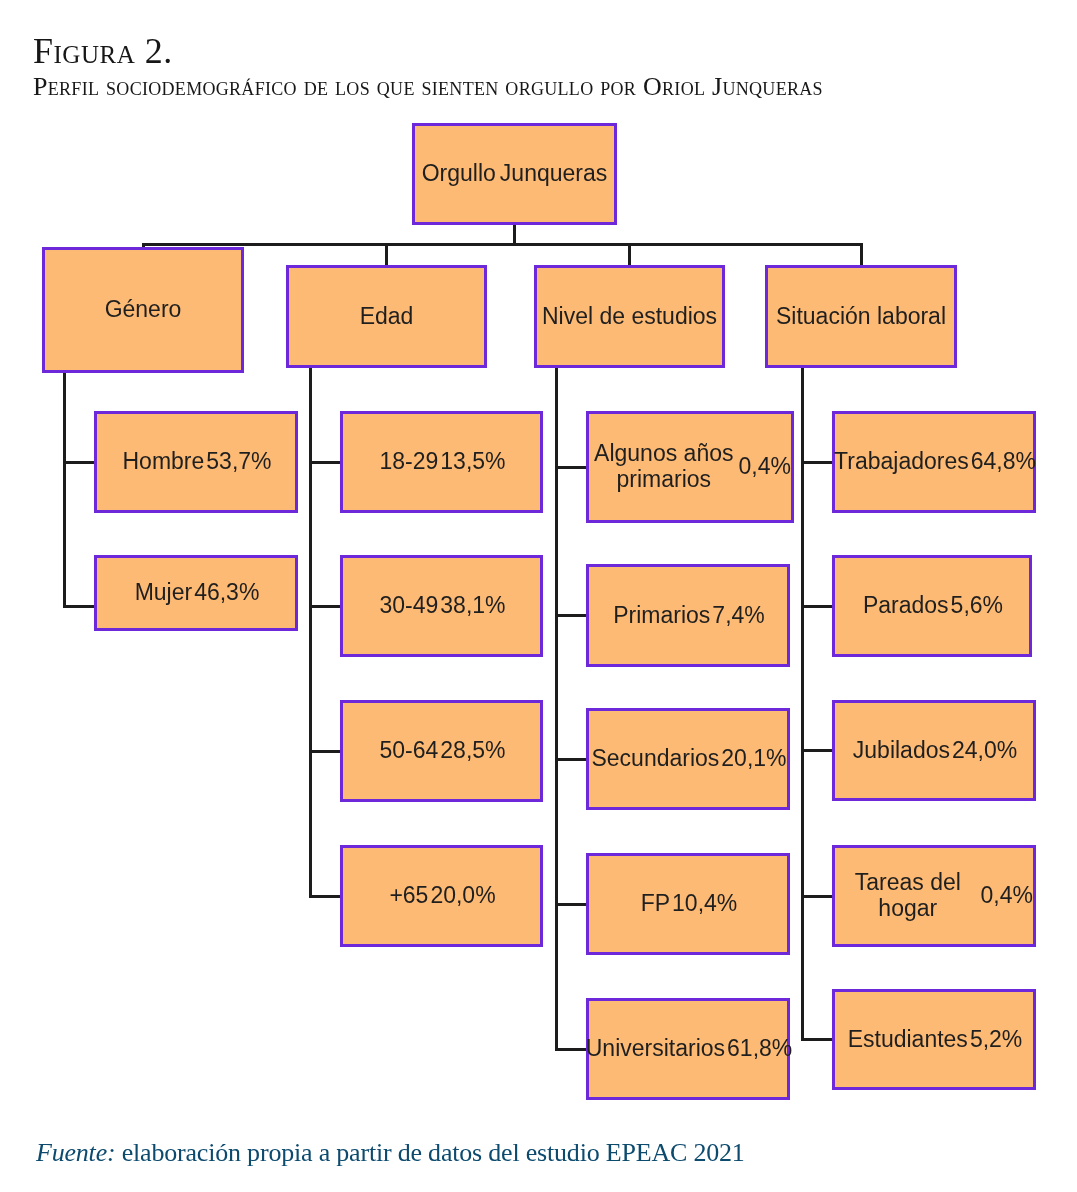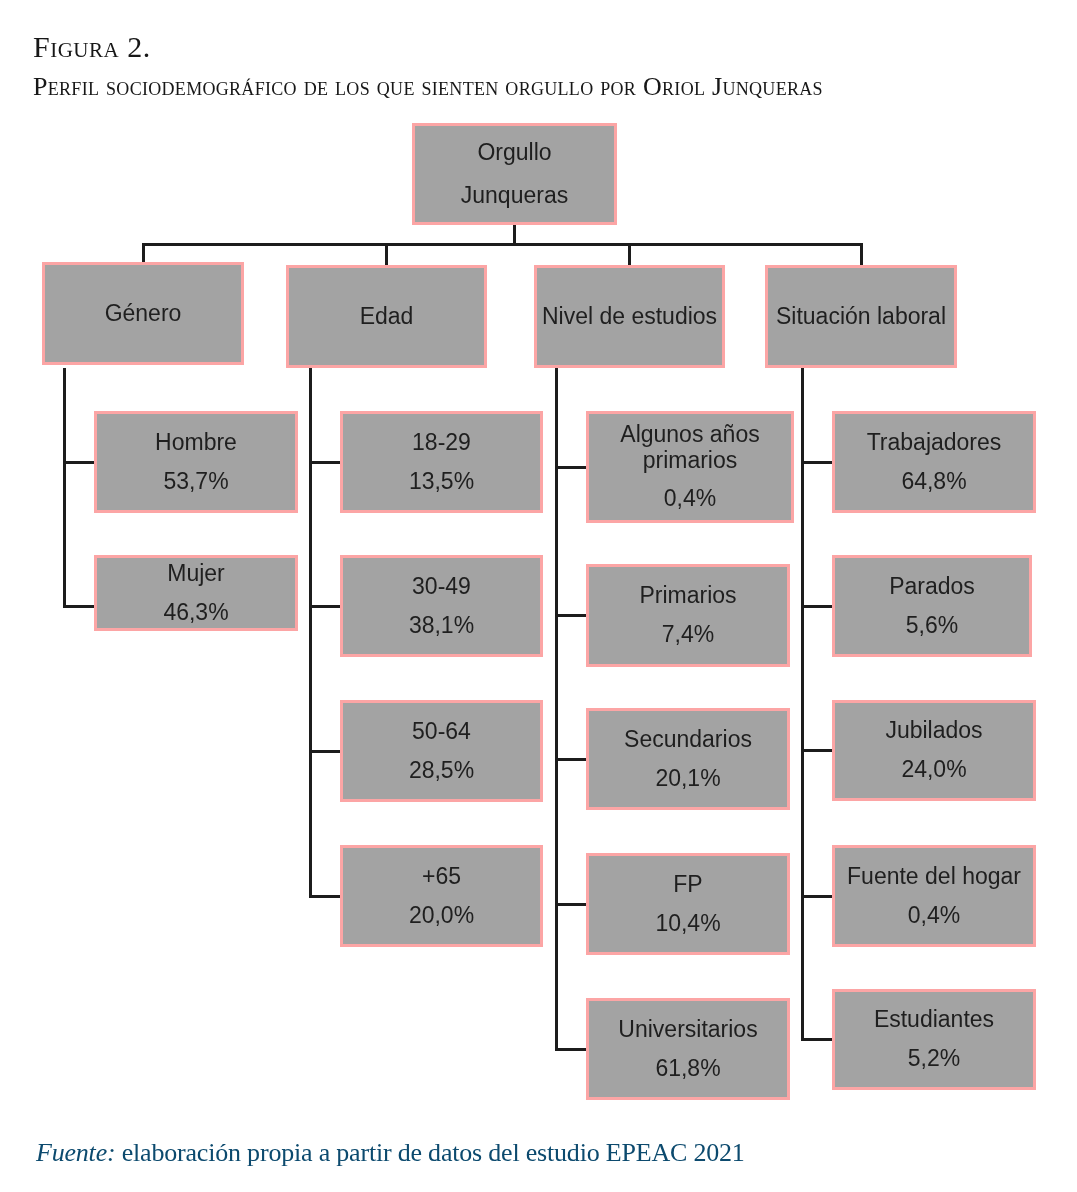--- a/index.html
+++ b/index.html
@@ -5,26 +5,26 @@
   html,body{margin:0;padding:0;background:#ffffff;}
   #page{
     position:relative;width:1077px;height:1192px;background:#ffffff;
     font-family:"Liberation Sans",sans-serif;color:#1d1d1d;overflow:hidden;
   }
   .fig-label,.fig-title{
     position:absolute;left:33px;white-space:nowrap;
     font-family:"Liberation Serif",serif;font-variant:small-caps;
     color:#171717;
   }
-  .fig-label{top:30px;font-size:30px;letter-spacing:0.5px;}
+  .fig-label{top:30px;font-size:36px;letter-spacing:0.5px;}
   .fig-title{top:72px;font-size:26px;letter-spacing:0.3px;}
   #connectors{position:absolute;left:0;top:0;pointer-events:none;}
   .node{
-    position:absolute;box-sizing:border-box;border:3px solid #fca5a5;background:#a3a3a3;
-    display:flex;flex-direction:column;align-items:center;justify-content:center;
+    position:absolute;box-sizing:border-box;border:3px solid #6d28d9;background:#fdba74;
+    display:flex;flex-direction:row;align-items:center;justify-content:center;
     text-align:center;row-gap:13px;font-size:23px;line-height:1.12;color:#1f1f1f;
   }
   .node.root{row-gap:17px;}
   .node .nlabel{display:block;padding:0 2px;}
   .node .nvalue{display:block;}
   .source{
     position:absolute;left:36px;top:1138px;white-space:nowrap;
     font-family:"Liberation Serif",serif;font-size:26px;color:#0c4a6e;letter-spacing:-0.2px;
   }
   .source .prefix{font-style:italic;}
@@ -64,21 +64,21 @@
       <line x1="800.5" y1="750.5" x2="832" y2="750.5" stroke="#1c1c1c" stroke-width="3" shape-rendering="crispEdges"></line>
       <line x1="800.5" y1="896" x2="832" y2="896" stroke="#1c1c1c" stroke-width="3" shape-rendering="crispEdges"></line>
       <line x1="800.5" y1="1039.5" x2="832" y2="1039.5" stroke="#1c1c1c" stroke-width="3" shape-rendering="crispEdges"></line>
     </svg>
 
   <div class="node root" style="left:412px;top:123px;width:205px;height:102px">
     <span class="nlabel">Orgullo</span>
     <span class="nlabel">Junqueras</span>
   </div>
 
-  <div class="node cat" style="left:42px;top:262px;width:202px;height:103px">
+  <div class="node cat" style="left:42px;top:247px;width:202px;height:126px">
     <span class="nlabel">Género</span>
   </div>
   <div class="node cat" style="left:534px;top:265px;width:191px;height:103px">
     <span class="nlabel">Nivel de estudios</span>
   </div>
   <div class="node cat" style="left:286px;top:265px;width:201px;height:103px">
     <span class="nlabel">Edad</span>
   </div>
   <div class="node cat" style="left:765px;top:265px;width:192px;height:103px">
     <span class="nlabel">Situación laboral</span>
@@ -137,21 +137,21 @@
   </div>
   <div class="node child" style="left:832px;top:555px;width:200px;height:102px">
     <span class="nlabel">Parados</span>
     <span class="nvalue">5,6%</span>
   </div>
   <div class="node child" style="left:832px;top:700px;width:204px;height:101px">
     <span class="nlabel">Jubilados</span>
     <span class="nvalue">24,0%</span>
   </div>
   <div class="node child" style="left:832px;top:845px;width:204px;height:102px">
-    <span class="nlabel">Fuente del hogar</span>
+    <span class="nlabel">Tareas del hogar</span>
     <span class="nvalue">0,4%</span>
   </div>
   <div class="node child" style="left:832px;top:989px;width:204px;height:101px">
     <span class="nlabel">Estudiantes</span>
     <span class="nvalue">5,2%</span>
   </div>
 
   <div class="source">
     <span class="prefix">Fuente:</span><span> elaboración propia a partir de datos del estudio EPEAC 2021</span>
   </div>

